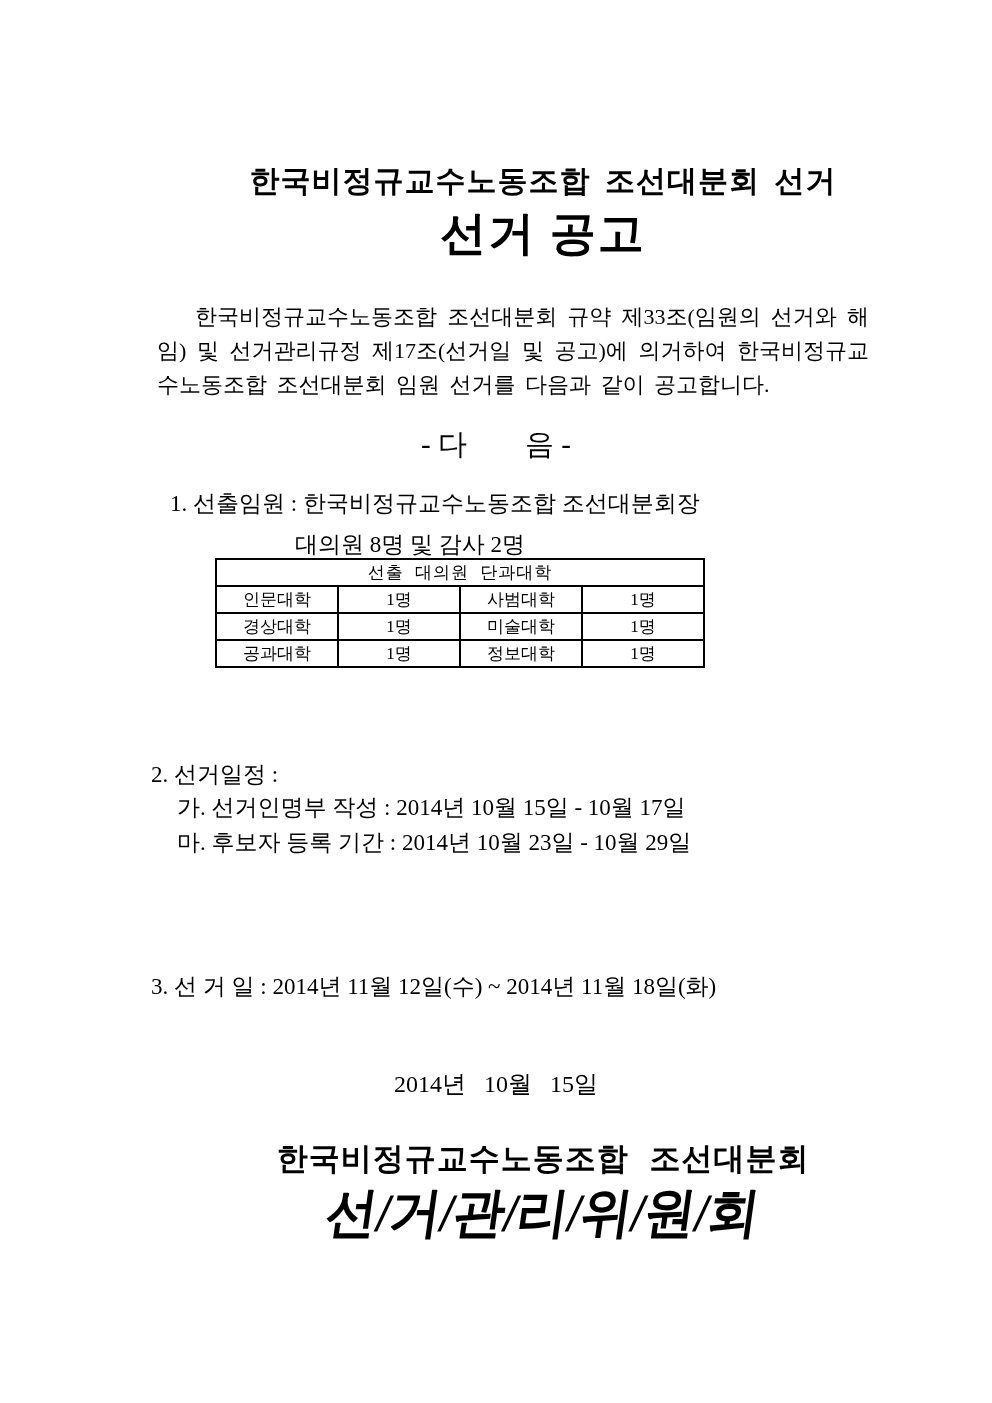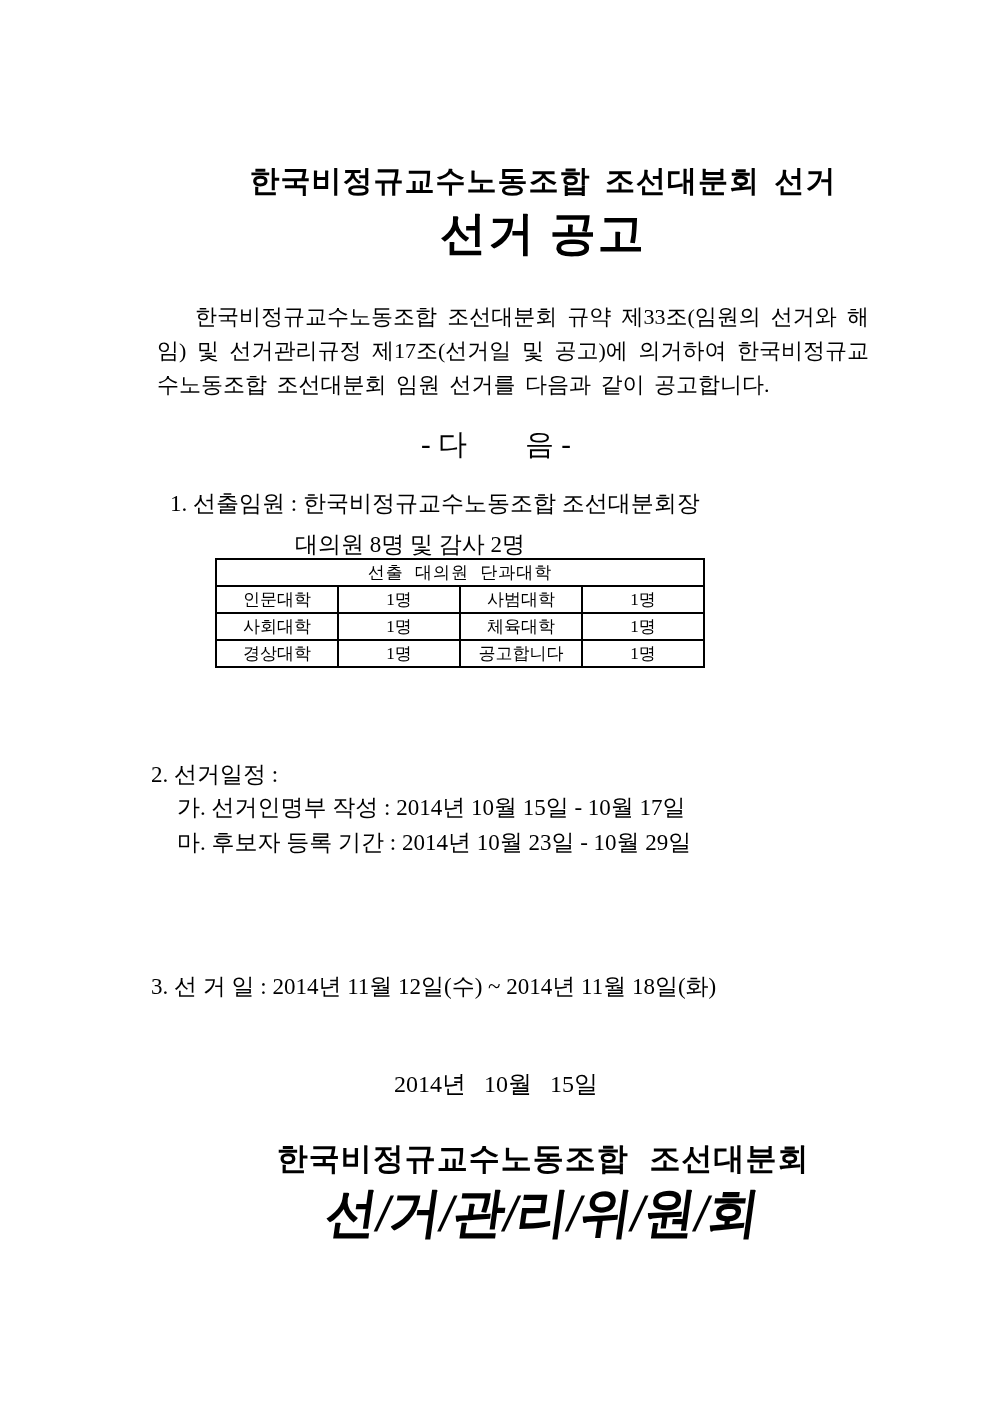--- a/index.html
+++ b/index.html
@@ -174,29 +174,29 @@
       </tr>
     </thead>
     <tbody>
       <tr>
         <td>인문대학</td>
         <td>1명</td>
         <td>사범대학</td>
         <td>1명</td>
       </tr>
       <tr>
-        <td>사회대학</td>
-        <td>1명</td>
-        <td>체육대학</td>
-        <td>1명</td>
-      </tr>
-      <tr>
         <td>경상대학</td>
         <td>1명</td>
-        <td>공고합니다</td>
+        <td>미술대학</td>
+        <td>1명</td>
+      </tr>
+      <tr>
+        <td>공과대학</td>
+        <td>1명</td>
+        <td>정보대학</td>
         <td>1명</td>
       </tr>
     </tbody>
   </table>
 
   <div class="s2-heading">2. 선거일정 :</div>
 
   <div class="s2-items">
     <div class="s2-item">가. 선거인명부 작성 : 2014년 10월 15일 - 10월 17일</div>
     <div class="s2-item">마. 후보자 등록 기간 : 2014년 10월 23일 - 10월 29일</div>

